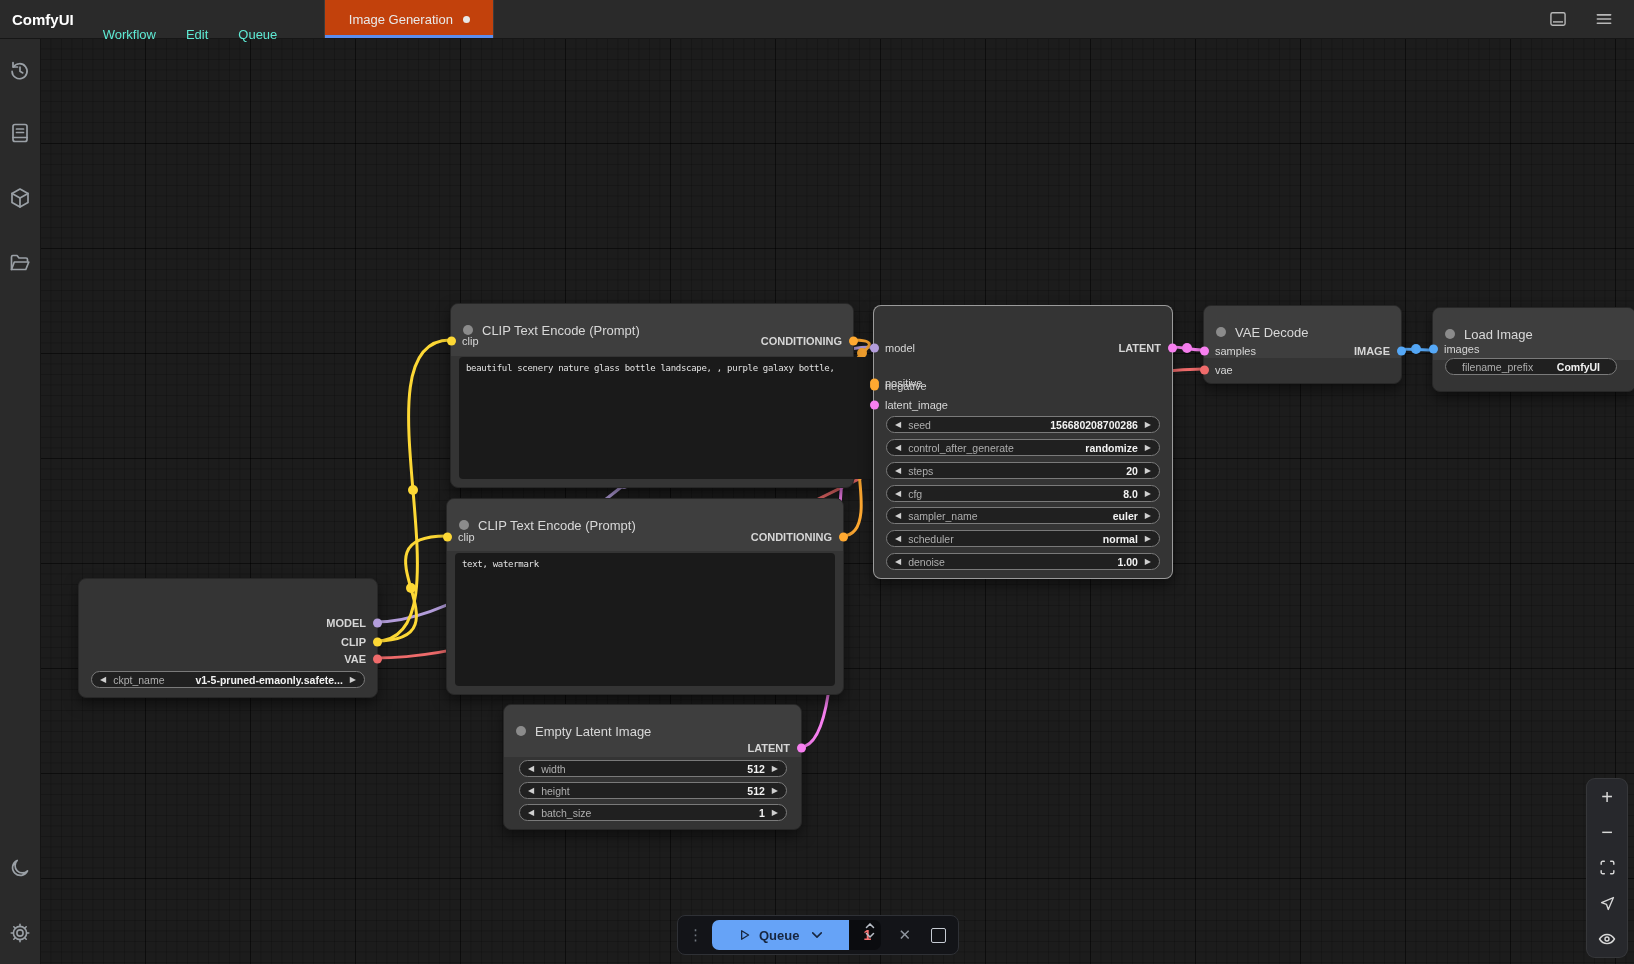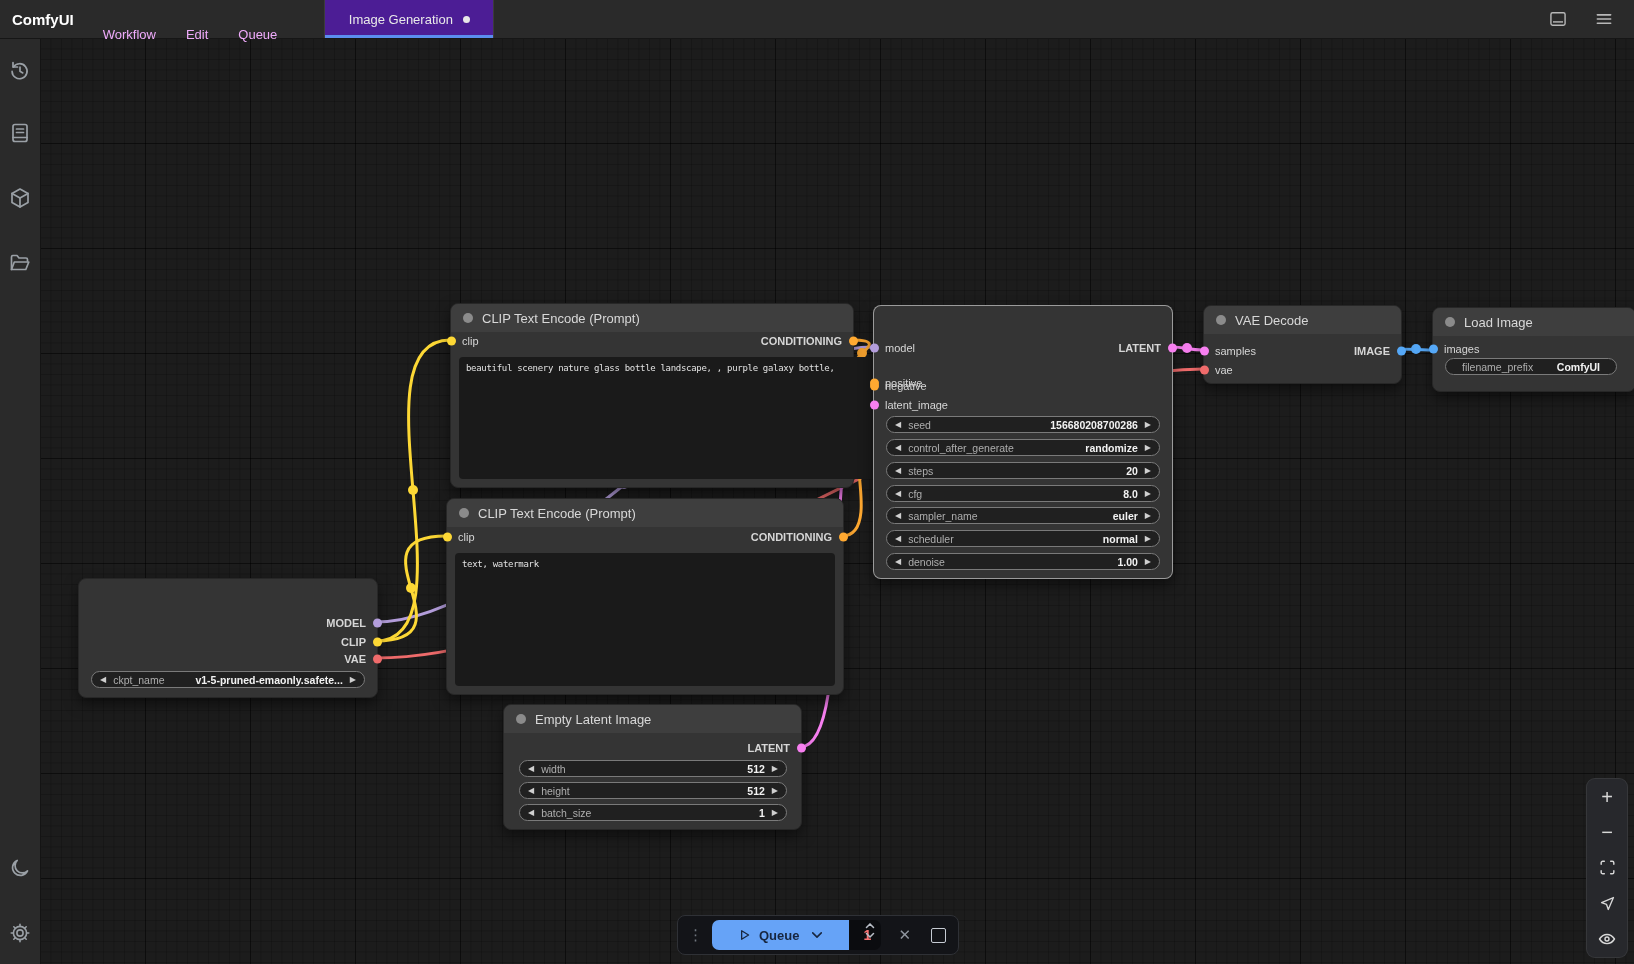--- a/index.html
+++ b/index.html
@@ -3,22 +3,22 @@
 <meta charset="utf-8">
 <style>
   html,body{margin:0;padding:0;background:#111;}
   body{width:1634px;height:964px;overflow:hidden;position:relative;
        font-family:"Liberation Sans",sans-serif;-webkit-font-smoothing:antialiased;}
 
   
   .topbar{position:absolute;left:0;top:0;width:1634px;height:38px;background:#2a2a2a;
           display:flex;align-items:stretch;border-bottom:1px solid #161616;z-index:10;}
   .logo{color:#ffffff;font-weight:700;font-size:15px;display:flex;align-items:center;padding:0 14px 0 12px;}
-  .menu-item{color:#f0abfc;font-size:13px;display:flex;align-items:center;padding:18px 15px;cursor:default;margin-top:16px;}
-  .wtab{margin-left:32px;width:168px;background:#4c1d95;border-left:1px solid #3c3c3c;border-right:1px solid #3c3c3c;
+  .menu-item{color:#5eead4;font-size:13px;display:flex;align-items:center;padding:18px 15px;cursor:default;margin-top:16px;}
+  .wtab{margin-left:32px;width:168px;background:#c2410c;border-left:1px solid #3c3c3c;border-right:1px solid #3c3c3c;
         display:flex;align-items:center;justify-content:center;gap:10px;position:relative;color:#e9e9e9;font-size:13px;}
   .wtab .underline{position:absolute;left:0;right:0;bottom:0;height:3px;background:#5b8def;}
   .dirty-dot{width:7px;height:7px;border-radius:50%;background:#e8e8e8;display:inline-block;}
   .tb-icons{margin-left:auto;display:flex;align-items:center;gap:26px;padding-right:20px;color:#b8b8b8;}
   .tb-icons svg{display:block;}
 
   
   .sidebar{position:absolute;left:0;top:38px;width:40px;height:926px;background:#2a2a2a;
            border-right:1px solid #141414;z-index:9;color:#9aa0a6;}
   .sicon{position:absolute;left:50%;transform:translateX(-50%);width:24px;height:24px;}
@@ -31,21 +31,21 @@
       linear-gradient(90deg,rgba(0,0,0,.45) 1px,transparent 1px),
       linear-gradient(rgba(0,0,0,.18) 1px,transparent 1px),
       linear-gradient(90deg,rgba(0,0,0,.18) 1px,transparent 1px);
     background-size:105px 105px,105px 105px,10.5px 10.5px,10.5px 10.5px;}
   .wires{position:absolute;left:0;top:0;z-index:1;}
 
   
   .node{position:absolute;background:#343434;border:1px solid #272727;border-radius:8px;
         box-shadow:0 6px 14px rgba(0,0,0,.5);z-index:2;color:#d6d6d6;}
   .node.selected{border-color:rgba(255,255,255,.5);}
-  .ntitle{height:28px;display:flex;align-items:center;gap:9px;padding:0 12px;background:#3e3e3e;
+  .ntitle{height:28px;display:flex;align-items:center;gap:9px;padding:12px 12px;background:#3e3e3e;
           border-radius:7px 7px 0 0;font-size:13px;color:#d8d8d8;}
   .ndot{width:10px;height:10px;border-radius:50%;background:#8b8b8b;flex:0 0 auto;}
   .srow{position:absolute;left:0;right:0;height:18px;display:flex;align-items:center;
         padding:0 11px;font-size:11px;color:#d6d6d6;}
   .srow.out{justify-content:flex-end;font-weight:600;}
   .srow .spacer{flex:1;}
   .srow .outlabel{font-weight:600;}
   .sdot{position:absolute;width:9px;height:9px;border-radius:50%;top:50%;transform:translateY(-50%);}
   .sdot.din{left:-4.5px;} .sdot.dout{right:-4.5px;}
   .widget{position:absolute;height:17px;background:#202020;border:1px solid #7a7a7a;border-radius:9px;

